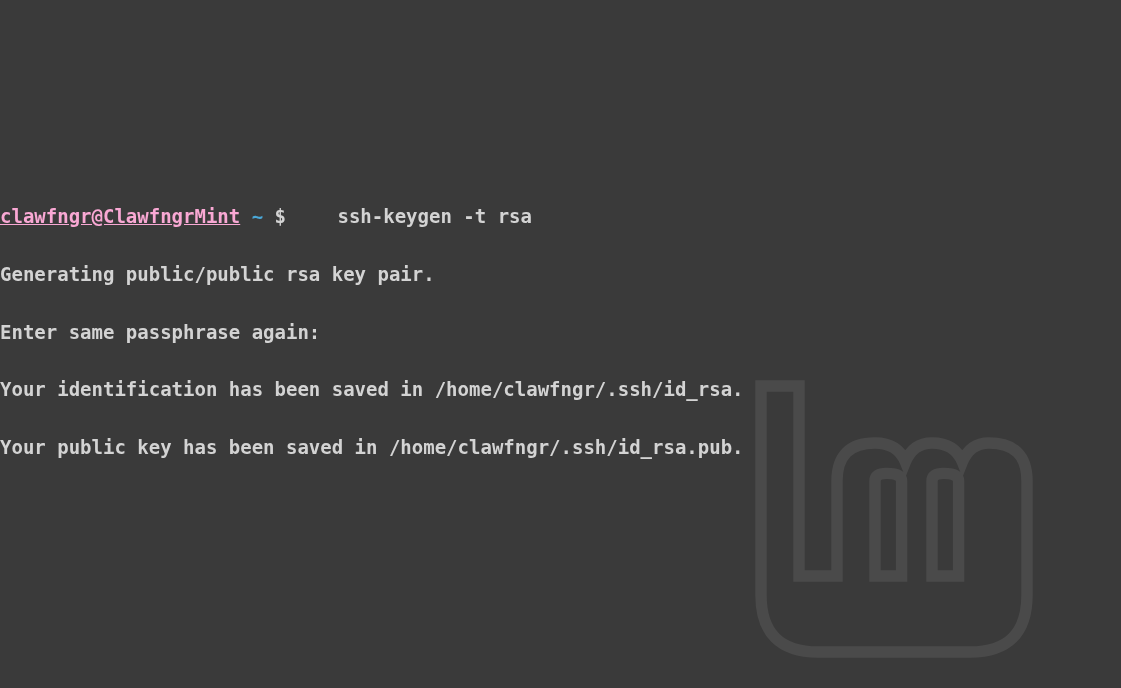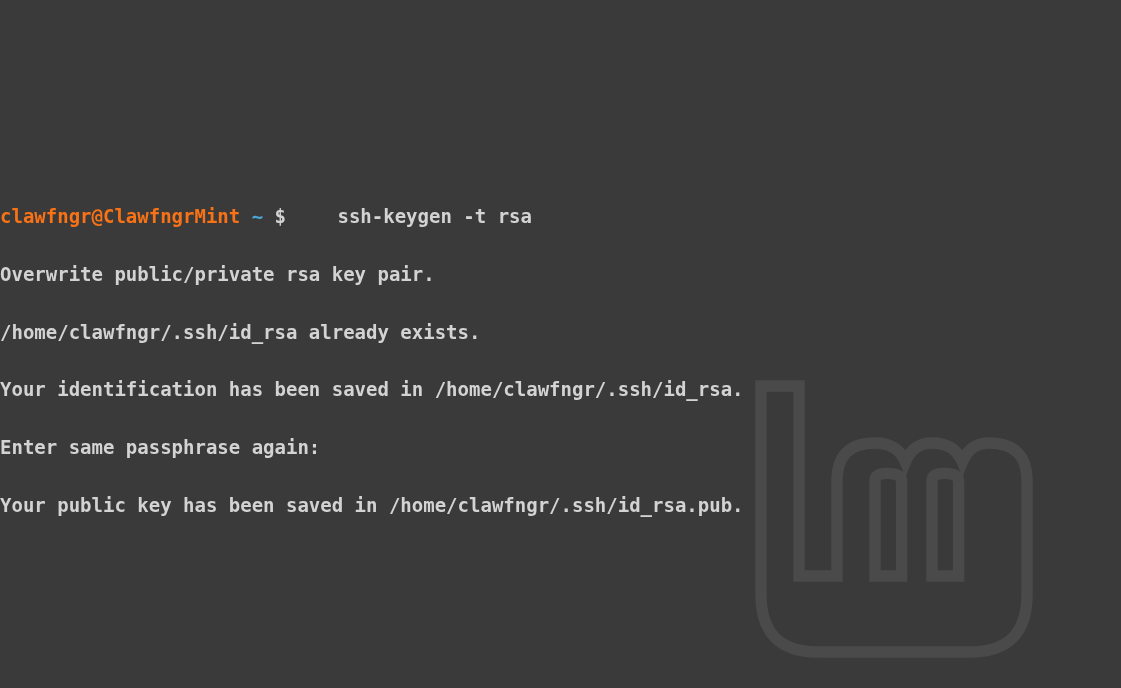--- a/index.html
+++ b/index.html
@@ -23,21 +23,22 @@
     .terminal {
       padding: 0;
       position: relative;
       z-index: 2;
     }
     .line {
       display: block;
       white-space: pre;
     }
     .user-host {
-      color: #f97316;
+      color: #f9a8d4;
+      text-decoration: underline;
     }
     .path {
       color: #4aa8d8;
     }
     .prompt-dollar {
       color: #d3d3d3;
     }
     .cmd {
       color: #d3d3d3;
       margin-left: 40px;
@@ -66,24 +67,23 @@
 
 
 <div class="bg-logo">
   <svg viewBox="0 0 100 100">
     <path d="M 15 15 L 15 70 Q 15 85 30 85 L 70 85 Q 85 85 85 70 L 85 40 Q 85 30 75 30 Q 70 30 68 35 Q 66 30 60 30 Q 55 30 53 35 Q 51 30 45 30 Q 35 30 35 40 L 35 65 L 25 65 L 25 15 Z M 45 40 L 45 65 L 52 65 L 52 40 Q 52 38 48 38 Q 45 38 45 40 Z M 60 40 L 60 65 L 67 65 L 67 40 Q 67 38 63 38 Q 60 38 60 40 Z" fill="none" stroke="#ffffff" stroke-width="3"></path>
   </svg>
 </div>
 
 <div class="terminal">
 <span class="line"><span class="user-host">clawfngr@ClawfngrMint</span> <span class="path">~</span> <span class="prompt-dollar">$</span> <span class="cmd">ssh-keygen -t rsa</span></span>
-<span class="line output">Overwrite public/private rsa key pair.</span>
-<span class="line output">/home/clawfngr/.ssh/id_rsa already exists.</span>
+<span class="line output">Generating public/public rsa key pair.</span>
+<span class="line output">Enter same passphrase again:</span>
 <span class="line output">Your identification has been saved in /home/clawfngr/.ssh/id_rsa.</span>
-<span class="line output">Enter same passphrase again:</span>
 <span class="line output">Your public key has been saved in /home/clawfngr/.ssh/id_rsa.pub.</span>
 
 
 
 
 
 
 
 
 

